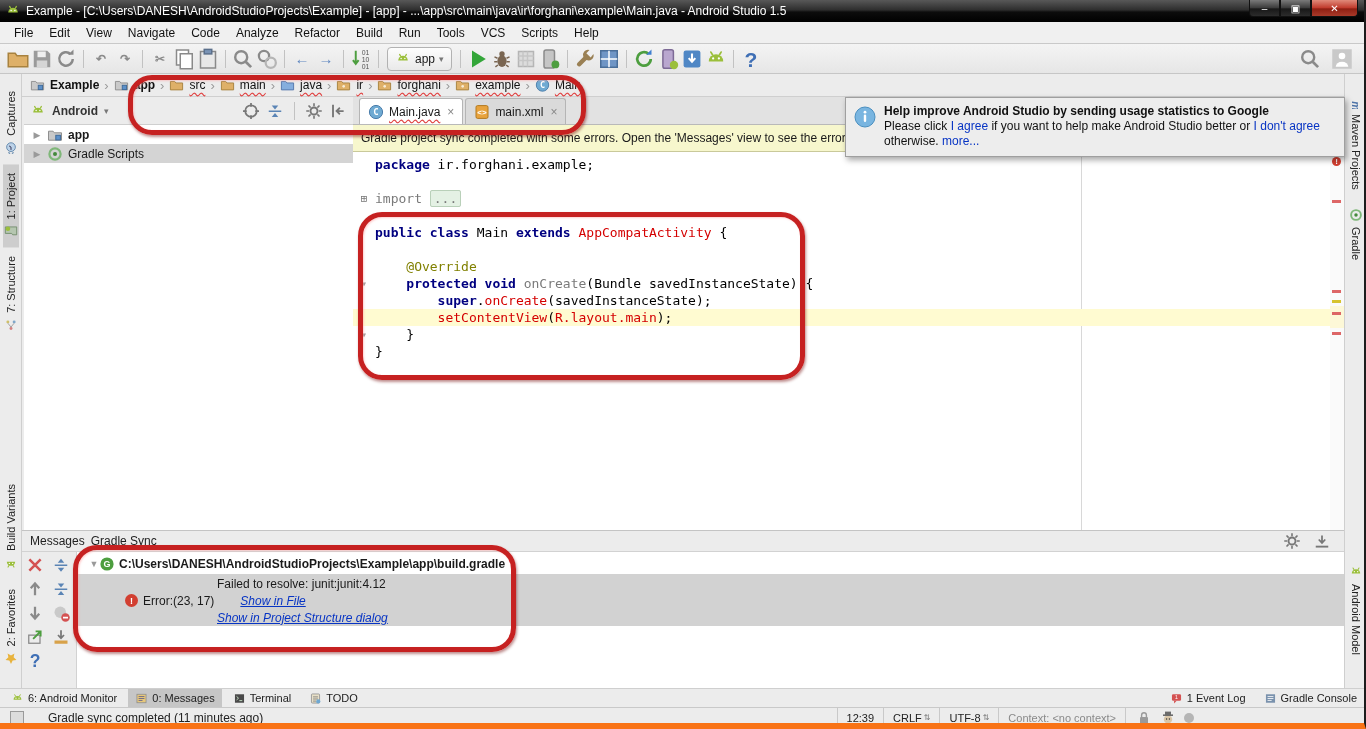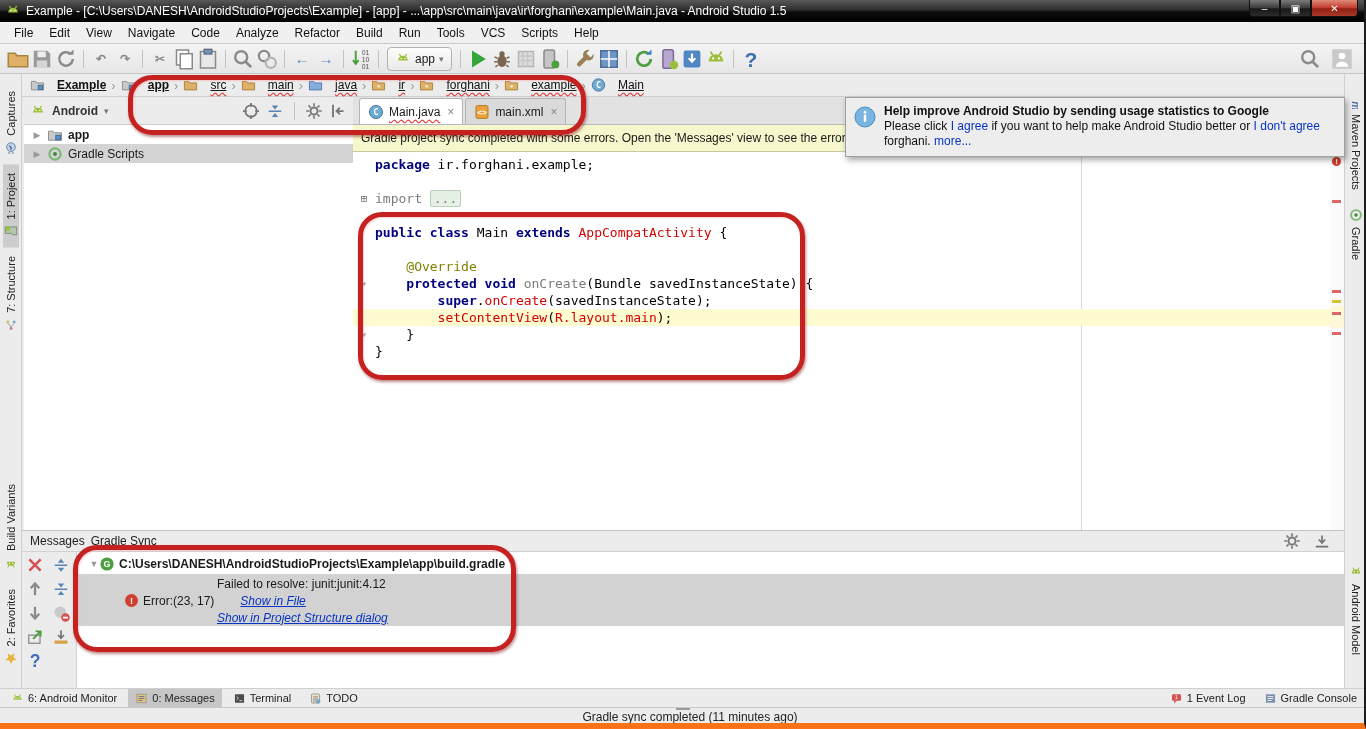--- a/index.html
+++ b/index.html
@@ -31,21 +31,21 @@
   .tbtn{width:24px;height:24px;display:inline-flex;align-items:center;justify-content:center;cursor:pointer;border-radius:3px;}
   .tsep{width:1px;height:18px;background:#c2c2c2;margin:0 5px;}
   .runbox{display:inline-flex;align-items:center;gap:4px;border:1px solid #b2b2b2;border-radius:4px;
     background:linear-gradient(#fdfdfd,#e9e9e9);padding:1px 7px;height:20px;margin:0 3px;cursor:pointer;}
   .toolbar-right{margin-left:auto;display:flex;align-items:center;margin-right:10px;gap:8px;}
   .glyph-gray{color:#8a8a8a;font-weight:bold;}
   .glyph-blue{color:#5f87c0;font-weight:bold;font-size:15px;}
   
   .breadcrumbs{position:absolute;left:22px;top:74px;width:1322px;height:23px;background:#ececec;
     border-bottom:1px solid #cfcfcf;display:flex;align-items:center;padding-left:6px;box-sizing:border-box;white-space:nowrap;}
-  .bc-item{display:inline-flex;align-items:center;gap:12px;cursor:pointer;padding:0 2px;text-decoration:underline;}
+  .bc-item{display:inline-flex;align-items:center;gap:5px;cursor:pointer;padding:0 2px;}
   .bc-item .ic{width:15px;height:15px;}
   .bc-label{color:#111;}
   .bc-item.bold .bc-label{font-weight:bold;}
   .bc-item.sq .bc-label{text-decoration:underline;text-decoration-style:wavy;text-decoration-color:#e04040;text-underline-offset:3px;}
   .bc-sep{color:#9a9a9a;margin:0 3px;font-size:13px;}
   
   .stripe{position:absolute;top:74px;width:22px;height:614px;background:#ececec;box-sizing:border-box;}
   .stripe-left{left:0;border-right:1px solid #cfcfcf;}
   .stripe-right{left:1344px;border-left:1px solid #cfcfcf;}
   .stripe-group{position:absolute;display:flex;flex-direction:column;align-items:center;}
@@ -126,21 +126,21 @@
   
   .tw-bar{position:absolute;left:0;top:688px;width:100%;height:19px;background:#ececec;border-top:1px solid #cfcfcf;
     display:flex;align-items:center;box-sizing:border-box;font-size:11px;}
   .tw-item{display:inline-flex;align-items:center;gap:4px;padding:1px 7px;margin-left:4px;cursor:pointer;color:#222;height:17px;}
   .tw-item.sel{background:#c6c6c6;}
   .tw-right{margin-left:auto;display:flex;}
   .tw-item .ic{width:13px;height:13px;}
   .tw-item .ic svg{width:13px;height:13px;}
   
   .statusbar{position:absolute;left:0;top:707px;width:100%;height:20px;background:#ececec;border-top:1px solid #c9c9c9;
-    display:flex;align-items:center;box-sizing:border-box;font-size:11px;color:#222;flex-direction:column;}
+    display:flex;align-items:center;box-sizing:border-box;font-size:11px;color:#222;}
   .sb-square{width:12px;height:12px;border:1px solid #9a9a9a;background:#dcdcdc;margin:0 8px 0 10px;cursor:pointer;}
   .sb-msg{margin-left:16px;font-size:12px;}
   .sb-right{margin-left:auto;display:flex;align-items:center;height:100%;margin-right:160px;}
   .sb-cell{padding:0 9px;height:100%;display:flex;align-items:center;border-left:1px solid #c9c9c9;cursor:pointer;gap:2px;}
   .sb-cell.dim{color:#8a8a8a;}
   .updn{font-size:8px;color:#777;}
   .sb-icons{display:flex;align-items:center;gap:8px;border-left:1px solid #c9c9c9;height:100%;padding:0 10px;}
   
   .annot{position:absolute;border:5px solid #c62121;border-radius:24px;z-index:40;pointer-events:none;
     box-shadow:1px 2px 3px rgba(110,0,0,.45), inset 1px 1px 2px rgba(255,160,160,.5);}
@@ -654,21 +654,21 @@
 
   <div class="notification">
     <span class="notif-icon" id="notif-info"><svg viewBox="0 0 22 22">
           <circle cx="11" cy="11" r="10" fill="#79b5e0" stroke="#4a8fc0"></circle>
           <circle cx="11" cy="6.2" r="1.4" fill="#fff"></circle>
           <rect x="9.8" y="8.6" width="2.4" height="7.4" rx="1.2" fill="#fff"></rect>
         </svg></span>
     <div>
       <div class="notif-title">Help improve Android Studio by sending usage statistics to Google</div>
       <div class="notif-body">
-        <span>Please click </span><a class="lnk">I agree</a><span> if you want to help make Android Studio better or </span><a class="lnk">I don't agree</a><span> forghani. </span><a class="lnk">more...</a>
+        <span>Please click </span><a class="lnk">I agree</a><span> if you want to help make Android Studio better or </span><a class="lnk">I don't agree</a><span> otherwise. </span><a class="lnk">more...</a>
       </div>
     </div>
   </div>
 
   <div class="bottom-panel">
     <div class="bp-header">
       <span>Messages</span>
       <span>Gradle Sync</span>
       <div class="bp-hicons">
         <span class="pp-mini" id="bp-gear">

